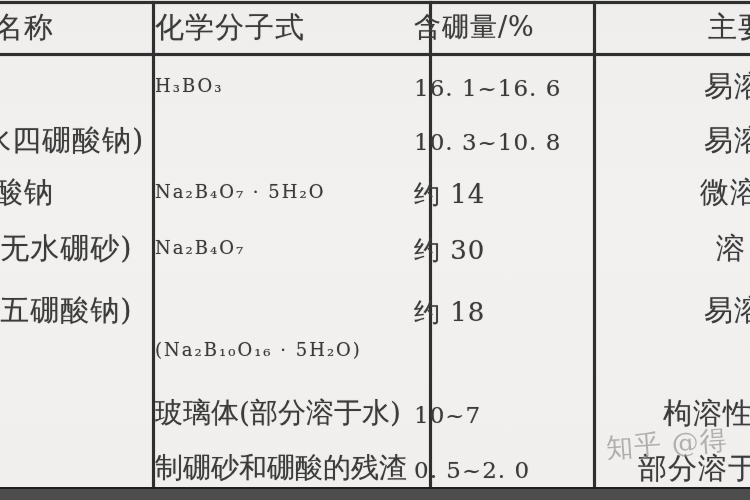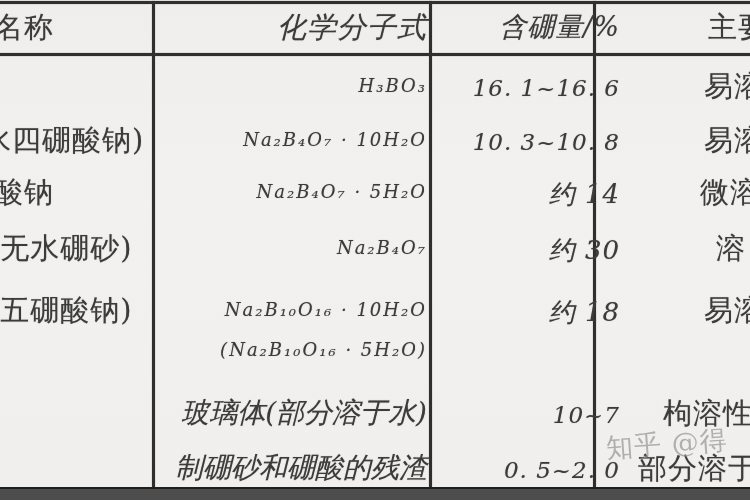--- a/index.html
+++ b/index.html
@@ -9,23 +9,23 @@
     overflow:hidden;
     background:linear-gradient(180deg,#efeeec 0%,#f2f1ef 40%,#f0efed 100%);
     font-family:"DejaVu Serif","DejaVu Sans","Liberation Serif",serif;
     color:#3b3b3b;
   }
   .cell{position:absolute;white-space:nowrap;line-height:34px;height:34px;
         text-shadow:0 0 1px rgba(70,70,70,.45);}
   .cjk{font-size:29px;letter-spacing:1px;}
   .formula{font-size:18px;letter-spacing:2px;}
   .num{font-size:23px;letter-spacing:1px;}
-  .centered{text-align:right;font-style:italic;}
+  .centered{text-align:left;}
   .fcol{left:155px;width:272px;}
-  .ccol{left:455px;width:165px;}
+  .ccol{left:414px;width:165px;}
   .line{position:absolute;background:#2f2f2f;box-shadow:0 0 1px #555;}
   .hline{left:0;width:750px;height:3px;}
   .vline{top:1px;height:486px;width:3px;}
   .bottom-bar{position:absolute;left:0;top:487px;width:750px;height:13px;
               background:#4d4d4d;border-top:2px solid #1f1f1f;}
   .watermark{
     position:absolute;left:606px;top:426px;
     font-size:27px;letter-spacing:1px;white-space:nowrap;
     color:rgba(150,150,150,.72);
     transform:rotate(-4deg);
@@ -47,36 +47,34 @@
   <div class="cell cjk" style="left:-6px;top:10px">名称</div>
   <div class="cell cjk centered fcol" style="top:10px">化学分子式</div>
   <div class="cell cjk centered ccol" style="top:10px;font-size:27px">含硼量/%</div>
   <div class="cell cjk" style="left:708px;top:10px">主要</div>
 
   <div class="cell formula centered fcol" style="top:69px">H₃BO₃</div>
   <div class="cell num centered ccol" style="top:71px">16. 1~16. 6</div>
   <div class="cell cjk" style="left:704px;top:69px">易溶</div>
 
   <div class="cell cjk" style="left:-18px;top:123px">水四硼酸钠)</div>
-  <div class="cell formula centered fcol" style="top:123px">Na₂B₄O₇ · 10H₂O</div>
   <div class="cell num centered ccol" style="top:125px">10. 3~10. 8</div>
   <div class="cell cjk" style="left:704px;top:123px">易溶</div>
 
   <div class="cell cjk" style="left:-6px;top:175px">酸钠</div>
   <div class="cell formula centered fcol" style="top:175px">Na₂B₄O₇ · 5H₂O</div>
   <div class="cell num centered ccol" style="top:177px;font-size:26px">约 14</div>
   <div class="cell cjk" style="left:700px;top:175px">微溶</div>
 
   <div class="cell cjk" style="left:-12px;top:231px">(无水硼砂)</div>
   <div class="cell formula centered fcol" style="top:231px">Na₂B₄O₇</div>
   <div class="cell num centered ccol" style="top:233px;font-size:26px">约 30</div>
   <div class="cell cjk" style="left:716px;top:231px">溶</div>
 
   <div class="cell cjk" style="left:-12px;top:293px">(五硼酸钠)</div>
-  <div class="cell formula centered fcol" style="top:293px">Na₂B₁₀O₁₆ · 10H₂O</div>
   <div class="cell formula centered fcol" style="top:333px">(Na₂B₁₀O₁₆ · 5H₂O)</div>
   <div class="cell num centered ccol" style="top:295px;font-size:26px">约 18</div>
   <div class="cell cjk" style="left:704px;top:293px">易溶</div>
 
   <div class="cell cjk centered fcol" style="top:396px;font-size:28px;letter-spacing:0">玻璃体(部分溶于水)</div>
   <div class="cell num centered ccol" style="top:398px">10~7</div>
   <div class="cell cjk" style="left:663px;top:396px">枸溶性</div>
 
   <div class="cell cjk centered fcol" style="top:451px;font-size:28px;letter-spacing:0">制硼砂和硼酸的残渣</div>
   <div class="cell num centered ccol" style="top:453px">0. 5~2. 0</div>

